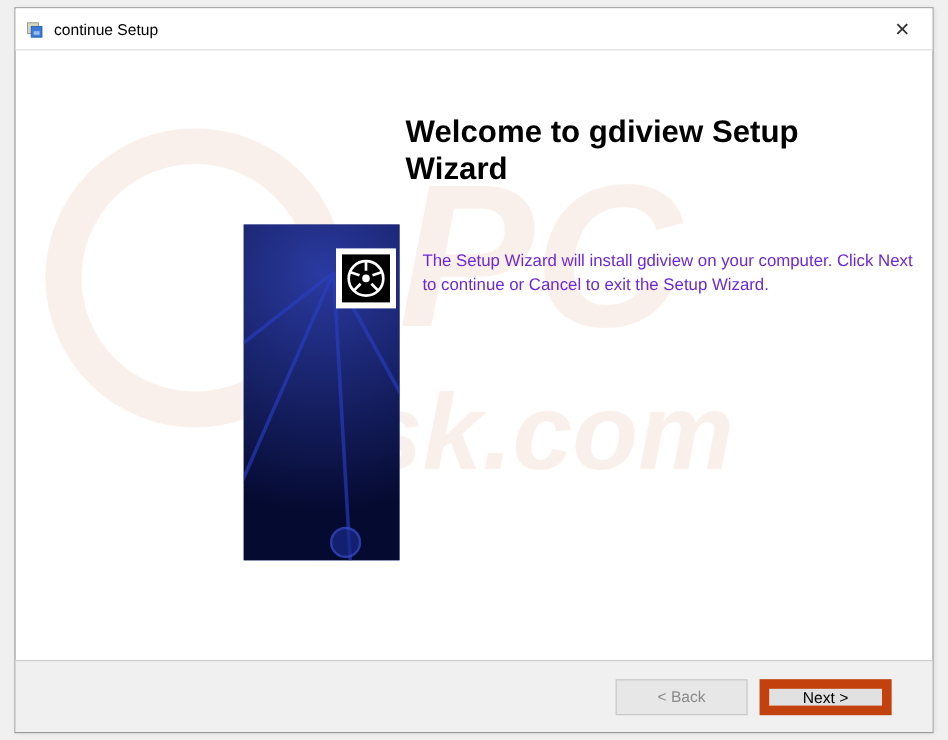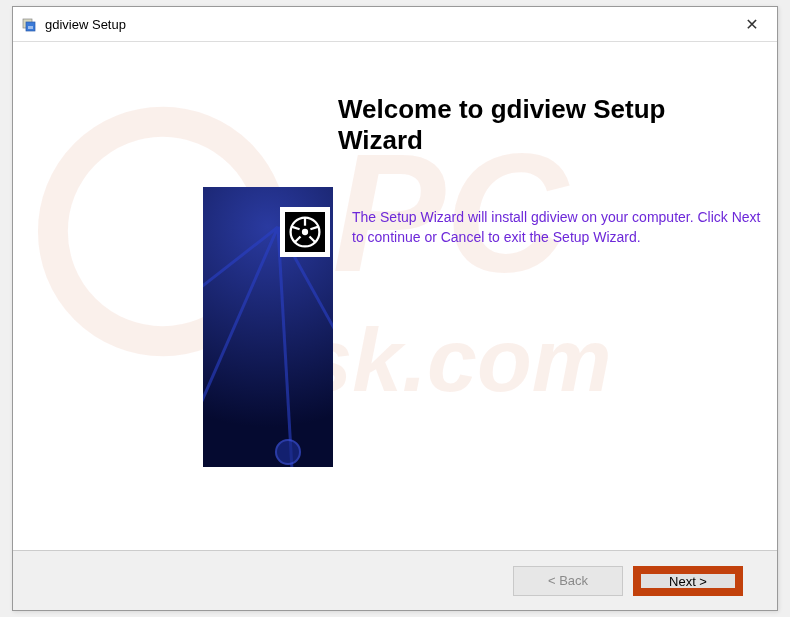--- a/index.html
+++ b/index.html
@@ -160,21 +160,21 @@
 <div class="window">
 
   <div class="titlebar">
     <span class="titlebar-icon">
       <svg viewBox="0 0 16 16" width="16" height="16">
         <rect x="2" y="3" width="9" height="9" fill="#d8d8c0" stroke="#888" stroke-width="0.7"></rect>
         <rect x="5" y="6" width="9" height="9" fill="#3a7ad8" stroke="#2a5aaa" stroke-width="0.7"></rect>
         <rect x="7" y="10" width="5" height="3" fill="#fff" opacity="0.5"></rect>
       </svg>
     </span>
-    <span class="titlebar-title">gdiview Setup</span>
+    <span class="titlebar-title">continue Setup</span>
     <div class="titlebar-close">
       <span>✕</span>
     </div>
   </div>
 
   <div class="content">
 
     <svg class="watermark" viewBox="0 0 766 510">
       <g transform="translate(150,190)">
         <circle cx="0" cy="0" r="110" fill="none" stroke="#d06030" stroke-width="30"></circle>

